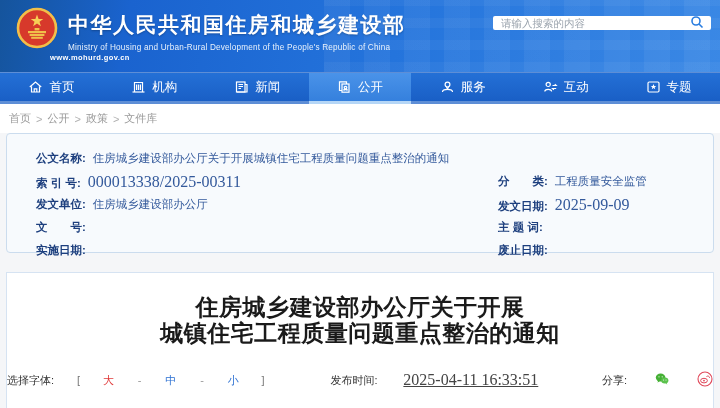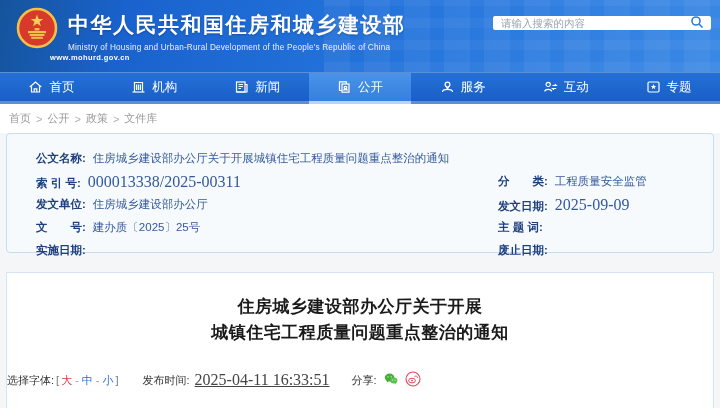--- a/index.html
+++ b/index.html
@@ -54,23 +54,23 @@
   .cell-right { flex:1; }
   .info-label { color:#1d3f7e; font-weight:bold; white-space:pre; margin-right:7px; }
   .info-value { color:#33599b; }
   .num { font-family:"Liberation Serif", serif; font-size:16px; }
 
   .gap-strip { height:19px; }
 
   
   .article { margin:0 6px; height:140px; background:#fff;
     border:1px solid #d6e3f2; }
-  .article-title { text-align:center; font-size:17px; font-weight:bold; color:#1a1a1a;
+  .article-title { text-align:center; font-size:23px; font-weight:bold; color:#1a1a1a;
     line-height:26px; margin-top:21px; letter-spacing:.5px; }
-  .meta-row { display:flex; justify-content:flex-start; align-items:center;
+  .meta-row { display:flex; justify-content:space-between; align-items:center;
     margin-top:25px; font-size:11px; color:#333; }
   .fs-label, .pub-label, .share-label { color:#333; }
   .fs-bracket { color:#777; margin:0 2px; }
   .fs-sep { color:#999; margin:0 3px; }
   .fs-large { color:#e03a3a; cursor:pointer; }
   .fs-mid, .fs-small { color:#2a6fd2; cursor:pointer; }
   .meta-gap { width:22px; }
   .pub-time { color:#444; margin-left:5px;text-decoration:underline; }
   .share-icon { margin-left:6px; cursor:pointer; display:flex; align-items:center; }
 </style>
@@ -213,21 +213,20 @@
       <span class="info-value">住房城乡建设部办公厅</span>
     </div>
     <div class="cell cell-right">
       <span class="info-label">发文日期:</span>
       <span class="info-value num">2025-09-09</span>
     </div>
   </div>
   <div class="info-row">
     <div class="cell cell-left">
       <span class="info-label">文　　号:</span>
-      <span class="info-value">建办质〔2025〕25号</span>
     </div>
     <div class="cell cell-right">
       <span class="info-label">主 题 词:</span>
       <span class="info-value"></span>
     </div>
   </div>
   <div class="info-row">
     <div class="cell cell-left">
       <span class="info-label">实施日期:</span>
       <span class="info-value"></span>

